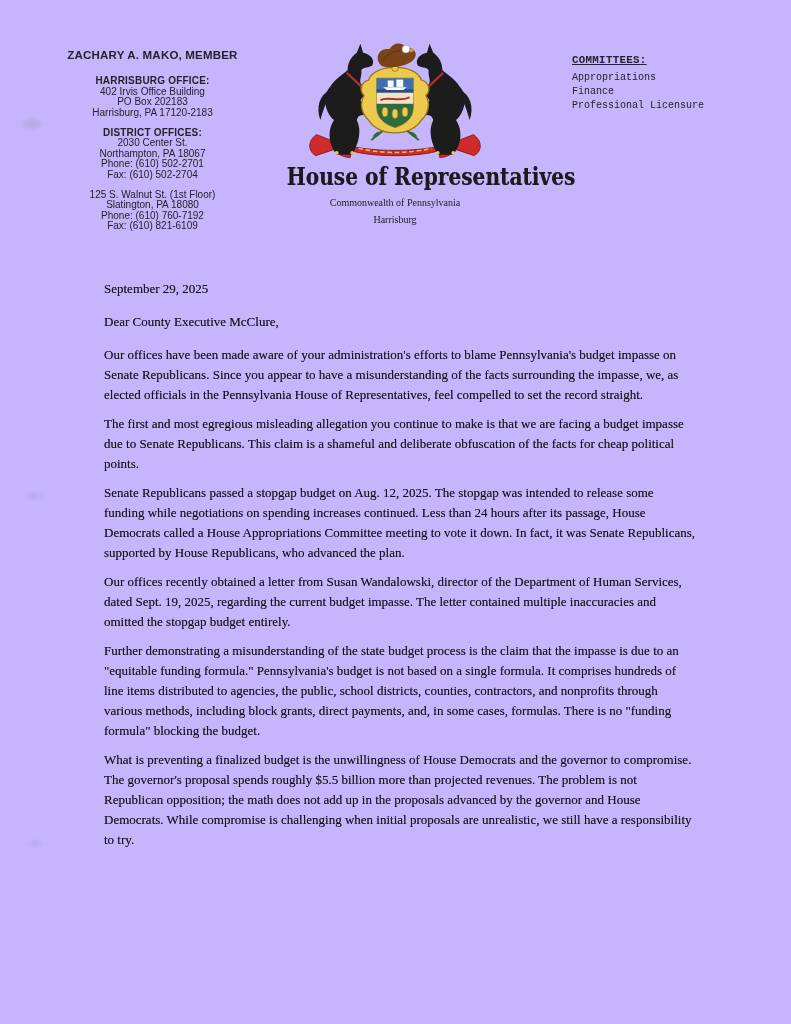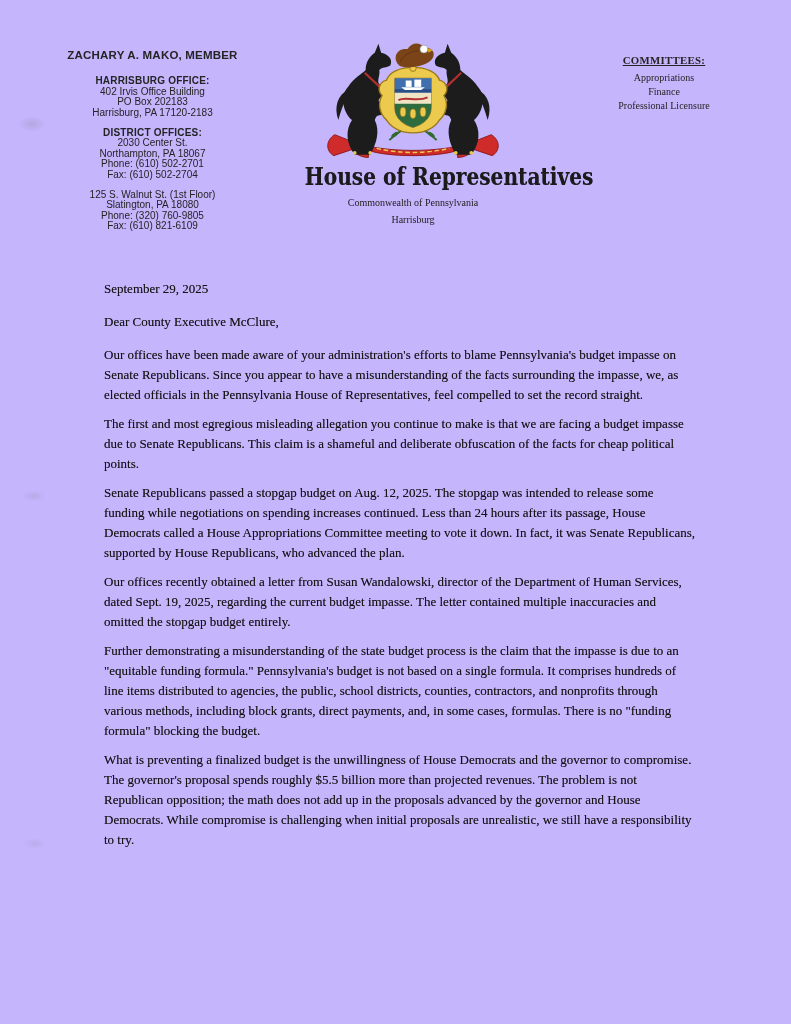--- a/index.html
+++ b/index.html
@@ -9,35 +9,35 @@
   }
   
   .lh-left{
     position:absolute;left:50px;top:50px;width:205px;text-align:center;
     font-family:"Liberation Sans",sans-serif;font-size:10px;line-height:10.4px;color:#242424;
   }
   .member-name{font-size:11.5px;font-weight:bold;letter-spacing:.2px;margin-bottom:16px;}
   .office-group{margin-bottom:10px;}
   .office-heading{font-weight:bold;letter-spacing:.2px;}
   .lh-center{
-    position:absolute;left:284px;top:40px;width:258px;text-align:center;
+    position:absolute;left:266px;top:40px;width:258px;text-align:center;
   }
   .crest-wrap{height:122px;}
   .lh-title{
     font-family:"DejaVu Serif",serif;font-weight:bold;font-size:24px;line-height:26px;
     color:#1b1b1b;white-space:nowrap;transform:scaleX(.84);transform-origin:50% 50%;
     margin-top:2px;text-shadow:0 0 .4px rgba(0,0,0,.5);
   }
   .lh-subtitle,.lh-city{
     font-family:"Liberation Serif",serif;font-size:10px;line-height:17px;color:#222;
   }
   .lh-subtitle{margin-top:4px;}
   .lh-right{
-    position:absolute;left:558px;top:54px;width:212px;text-align:center;
-    font-family:Liberation Serif, serif;font-size:10px;color:#242424;
+    position:absolute;left:572px;top:54px;width:212px;
+    font-family:Liberation Mono, monospace;font-size:10px;color:#242424;
   }
   .committees-heading{font-size:10.8px;font-weight:bold;text-decoration:underline;letter-spacing:.3px;}
   .committee-item{line-height:14px;}
   .committee-list{margin-top:5px;}
   .contact-block{margin-top:27px;line-height:10.6px;}
   .contact-line .lbl{font-weight:bold;}
   
   .letter-body{
     position:absolute;left:104px;top:279px;width:592px;
     font-family:"Liberation Serif",serif;font-size:13px;line-height:20px;color:#141414;
@@ -73,21 +73,21 @@
       <div class="office-heading">DISTRICT OFFICES:</div>
       <div>2030 Center St.</div>
       <div>Northampton, PA 18067</div>
       <div>Phone: (610) 502-2701</div>
       <div>Fax: (610) 502-2704</div>
     </div>
 
     <div class="office-group">
       <div>125 S. Walnut St. (1st Floor)</div>
       <div>Slatington, PA 18080</div>
-      <div>Phone: (320) 760-9805</div>
+      <div>Phone: (610) 760-7192</div>
       <div>Fax: (610) 821-6109</div>
     </div>
   </div>
 
   <div class="lh-center">
     <div class="crest-wrap">
       <svg width="202" height="122" viewBox="0 0 220 134" aria-hidden="true">
 
         <path stroke="#8a1616" stroke-width="1" d="M24 104 C14 110,14 122,23 127 L44 120 C47 126,54 129,61 129 L61 121 C80 129,140 129,159 121 L159 129 C166 129,173 126,176 120 L197 127 C206 122,206 110,196 104 L173 113 C140 124,80 124,47 113 Z" fill="#cf2b2b"></path>
         <path d="M70 119 C95 125,125 125,150 119" fill="none" stroke-width="1.6" stroke-dasharray="5 3" stroke="#ecca4d"></path>

